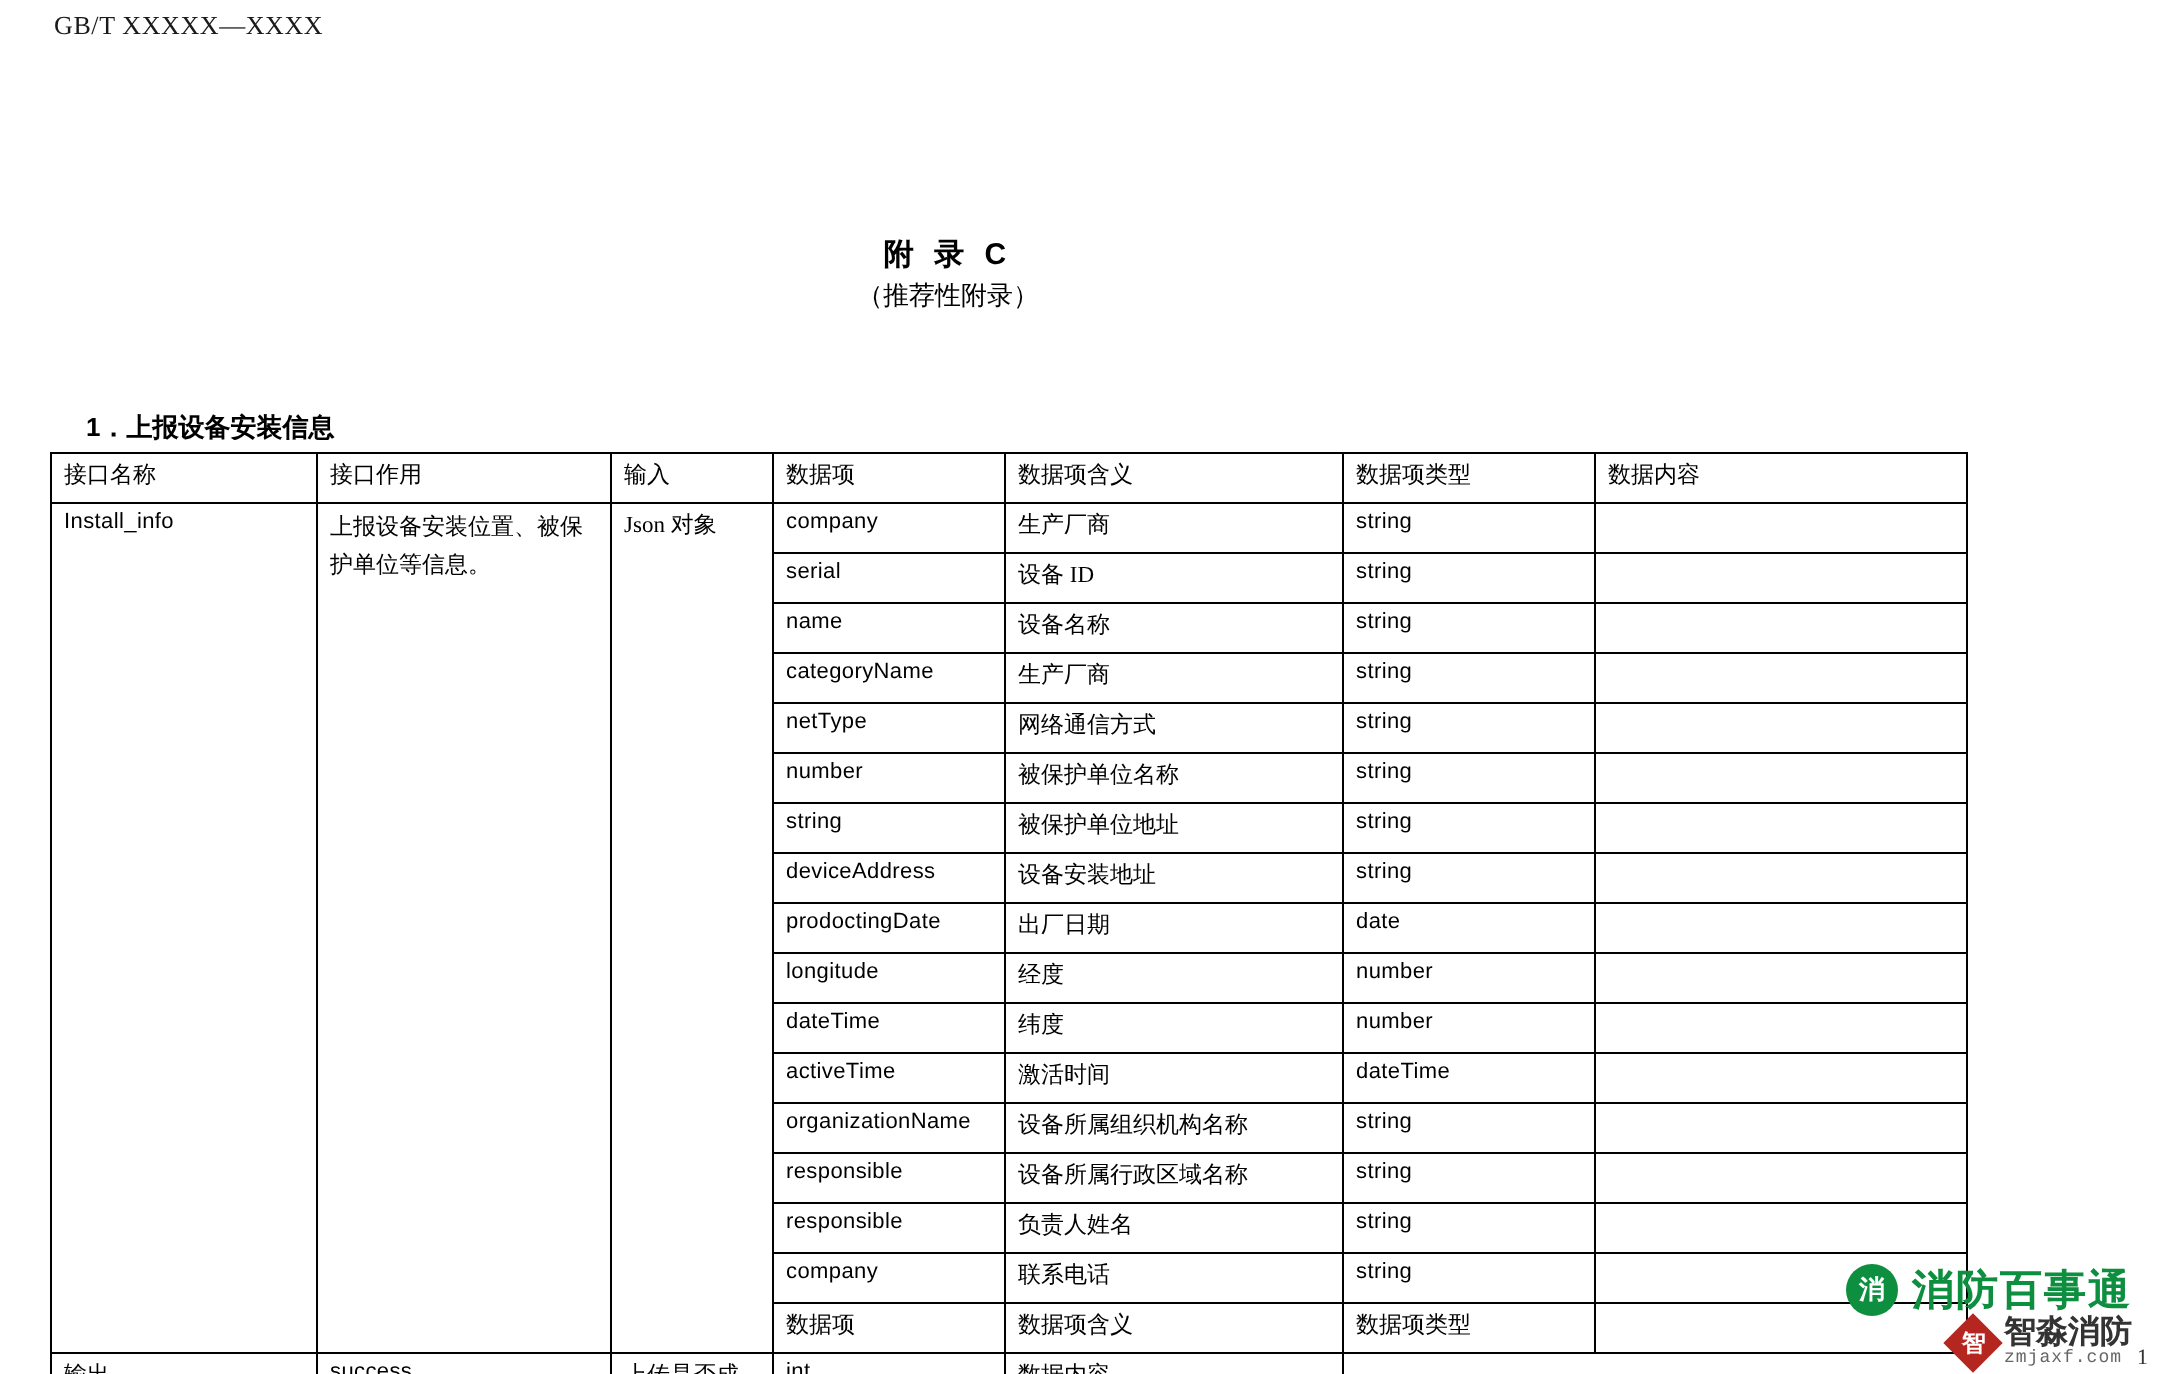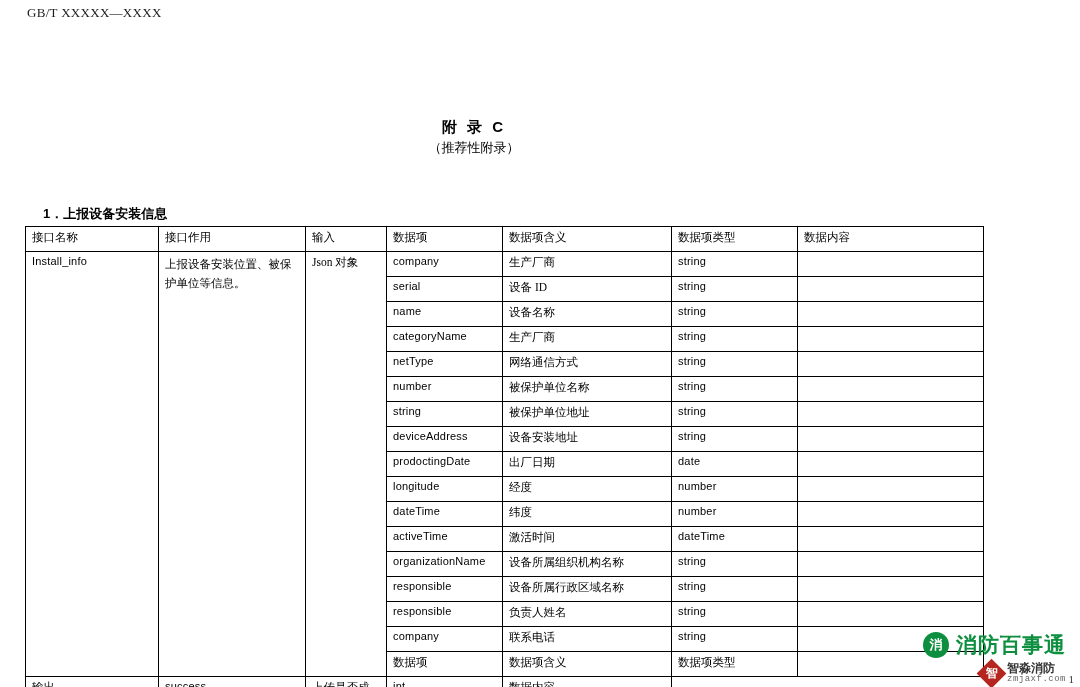--- a/index.html
+++ b/index.html
@@ -163,21 +163,21 @@
     transform: rotate(45deg);
   }
   .wm2-badge span { transform: rotate(-45deg); }
   .wm2-lines {
     display: flex;
     flex-direction: column;
     line-height: 1.1;
   }
   .wm2-main {
     font-family: "Liberation Sans", sans-serif;
-    font-size: 12px;
+    font-size: 16px;
     font-weight: bold;
     color: #333;
   }
   .wm2-sub {
     font-family: "Liberation Mono", monospace;
     font-size: 9px;
     color: #666;
     letter-spacing: 0.5px;
   }
   .pagenum {

